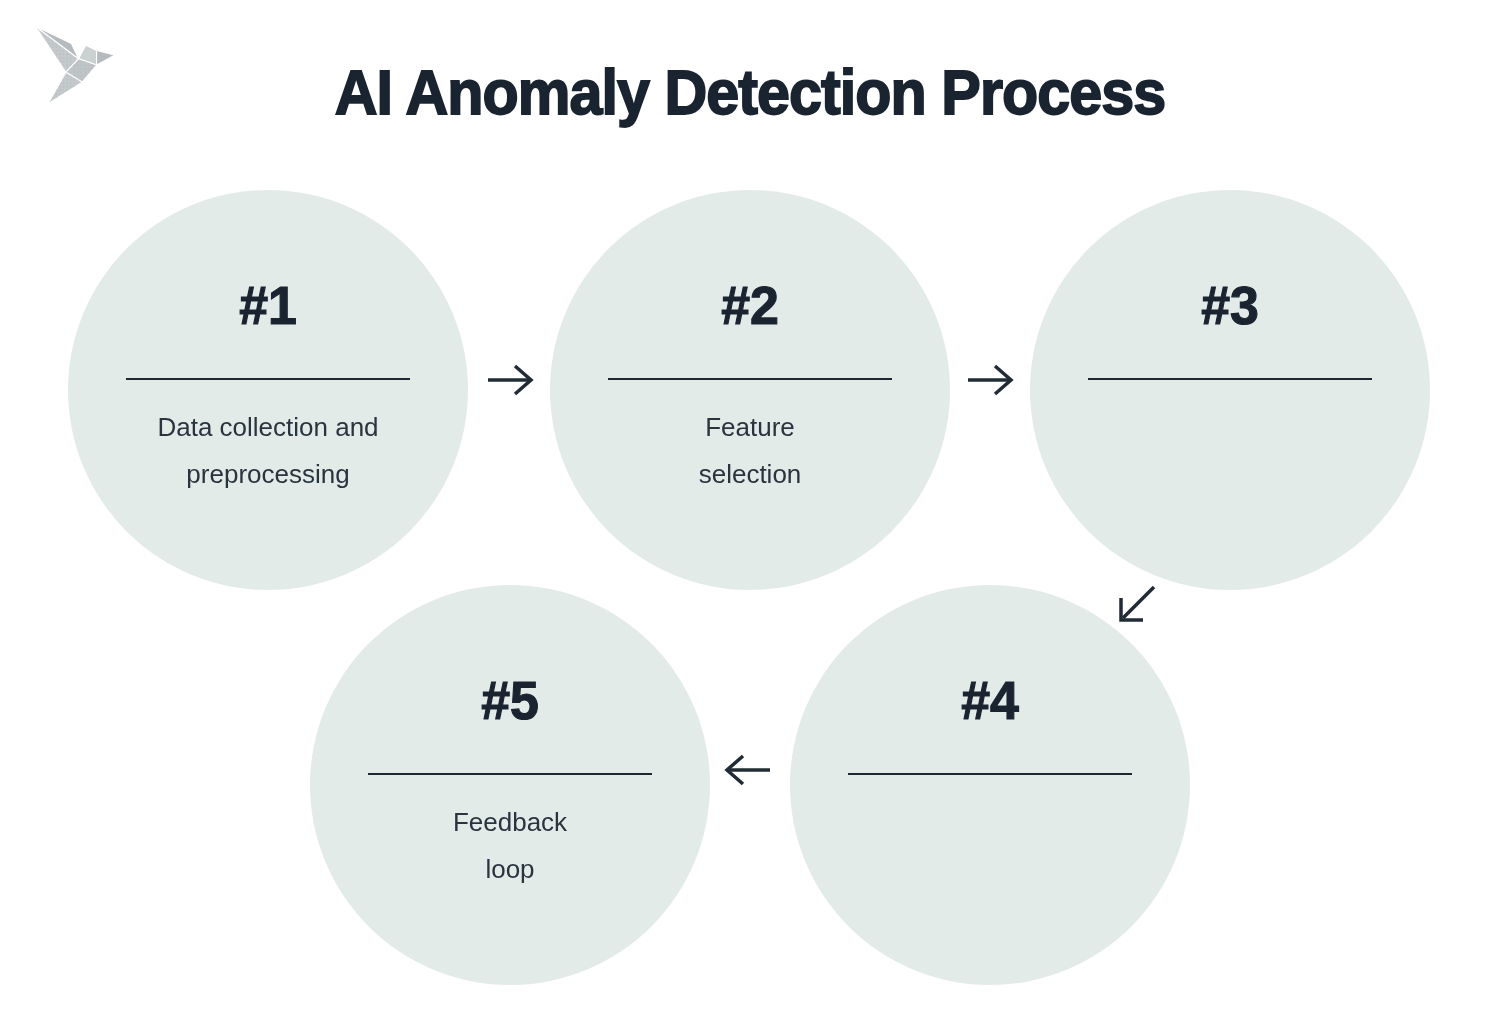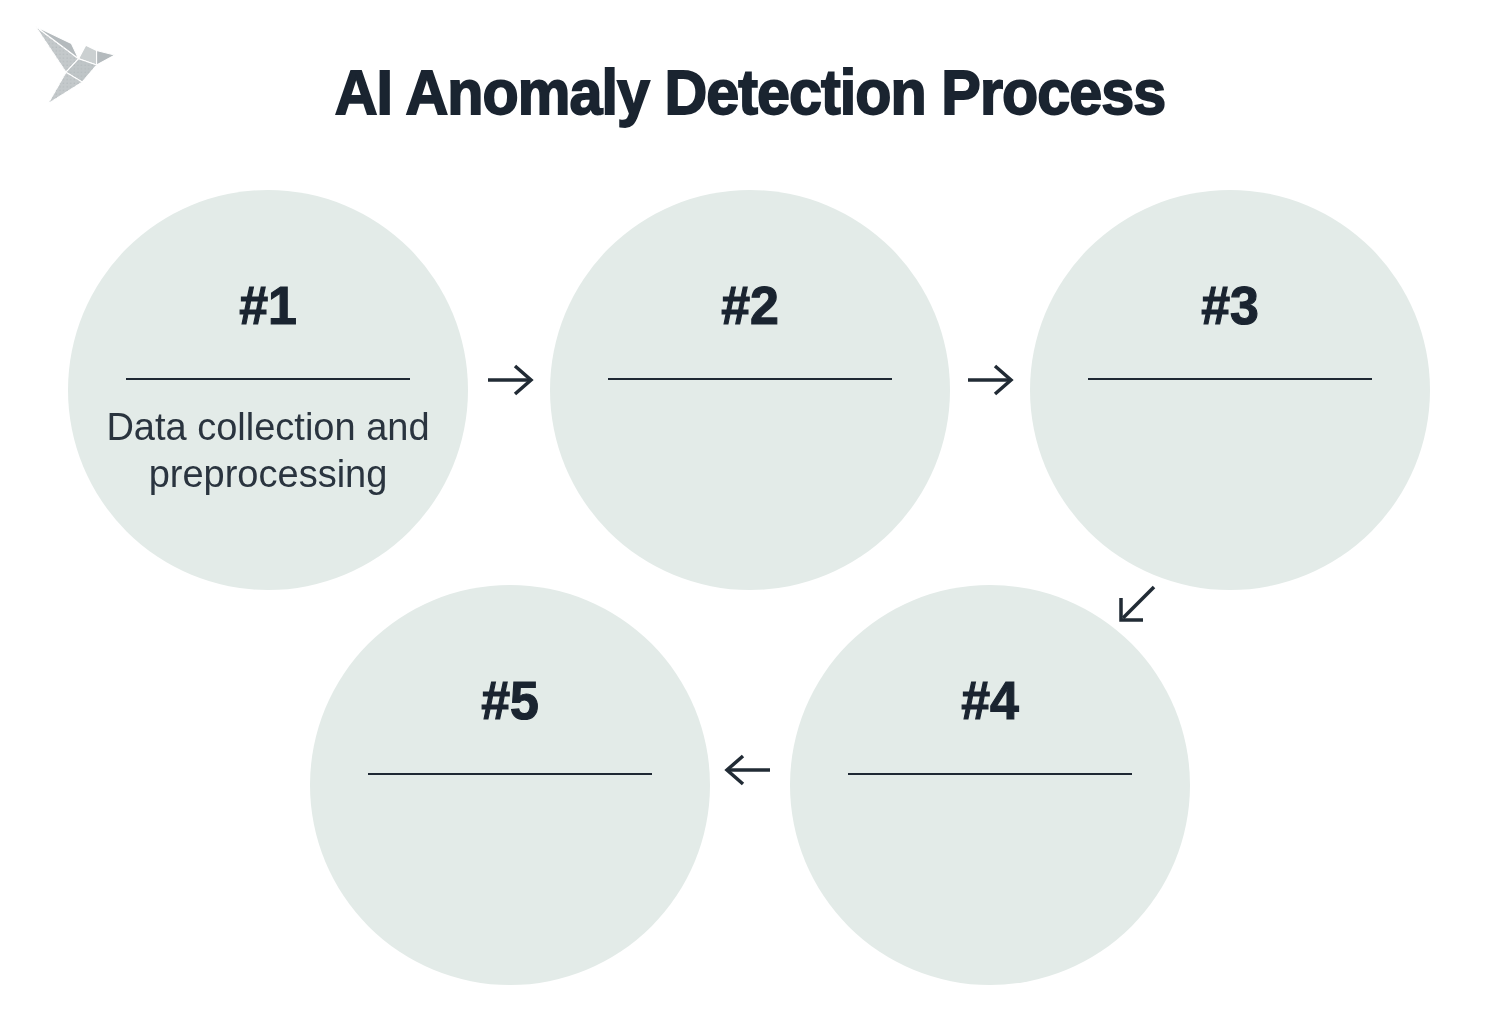--- a/index.html
+++ b/index.html
@@ -46,21 +46,21 @@
     transform: scaleX(0.96);
   }
   .step-divider {
     position: absolute; top: 188px; left: 58px;
     width: 284px; height: 2px;
     background: #1e2833;
   }
   .step-label {
     position: absolute; top: 214px; left: 0; width: 100%;
     text-align: center;
-    font-size: 38px; line-height: 47px;
+    font-size: 26px; line-height: 47px;
     color: #2a343f;
     white-space: pre-line;
   }
 
   
   .arrow { position: absolute; }
   .arrow svg { display: block; }
   .a1 { left: 486px;  top: 358px; }
   .a2 { left: 966px;  top: 358px; }
   .a3 { left: 1114px; top: 582px; }
@@ -100,35 +100,39 @@
   <div class="circle c1">
     <div class="step-num">#1</div>
     <div class="step-divider"></div>
     <div class="step-label">Data collection and
 preprocessing</div>
   </div>
 
   <div class="circle c2">
     <div class="step-num">#2</div>
     <div class="step-divider"></div>
+    <div class="step-label">Feature
+selection</div>
   </div>
 
   <div class="circle c3">
     <div class="step-num">#3</div>
     <div class="step-divider"></div>
   </div>
 
   <div class="circle c4">
     <div class="step-num">#4</div>
     <div class="step-divider"></div>
   </div>
 
   <div class="circle c5">
     <div class="step-num">#5</div>
     <div class="step-divider"></div>
+    <div class="step-label">Feedback
+loop</div>
   </div>
 
   <div class="arrow a1">
     <svg width="50" height="44" viewBox="0 0 50 44">
       <line x1="2" y1="22" x2="44" y2="22" stroke="#212b35" stroke-width="3.5"></line>
       <polyline points="29,8 45,22 29,36" fill="none" stroke="#212b35" stroke-width="3.5"></polyline>
     </svg>
   </div>
 
   <div class="arrow a2">

